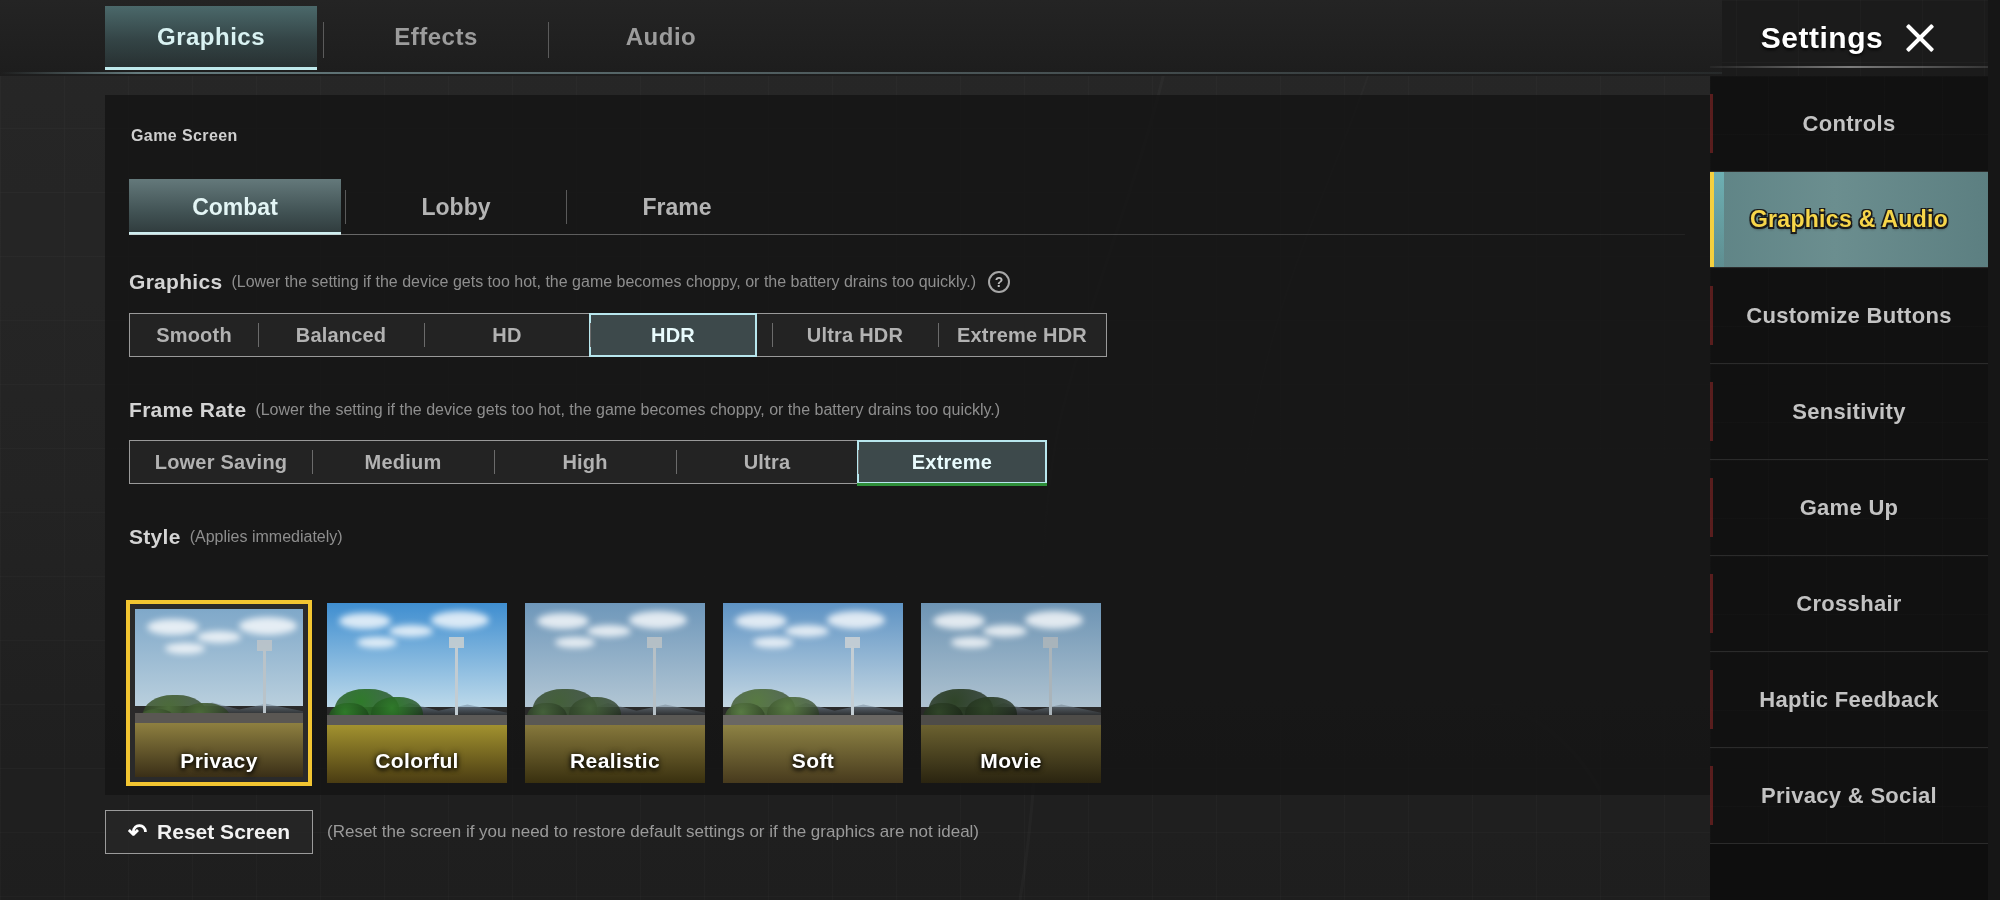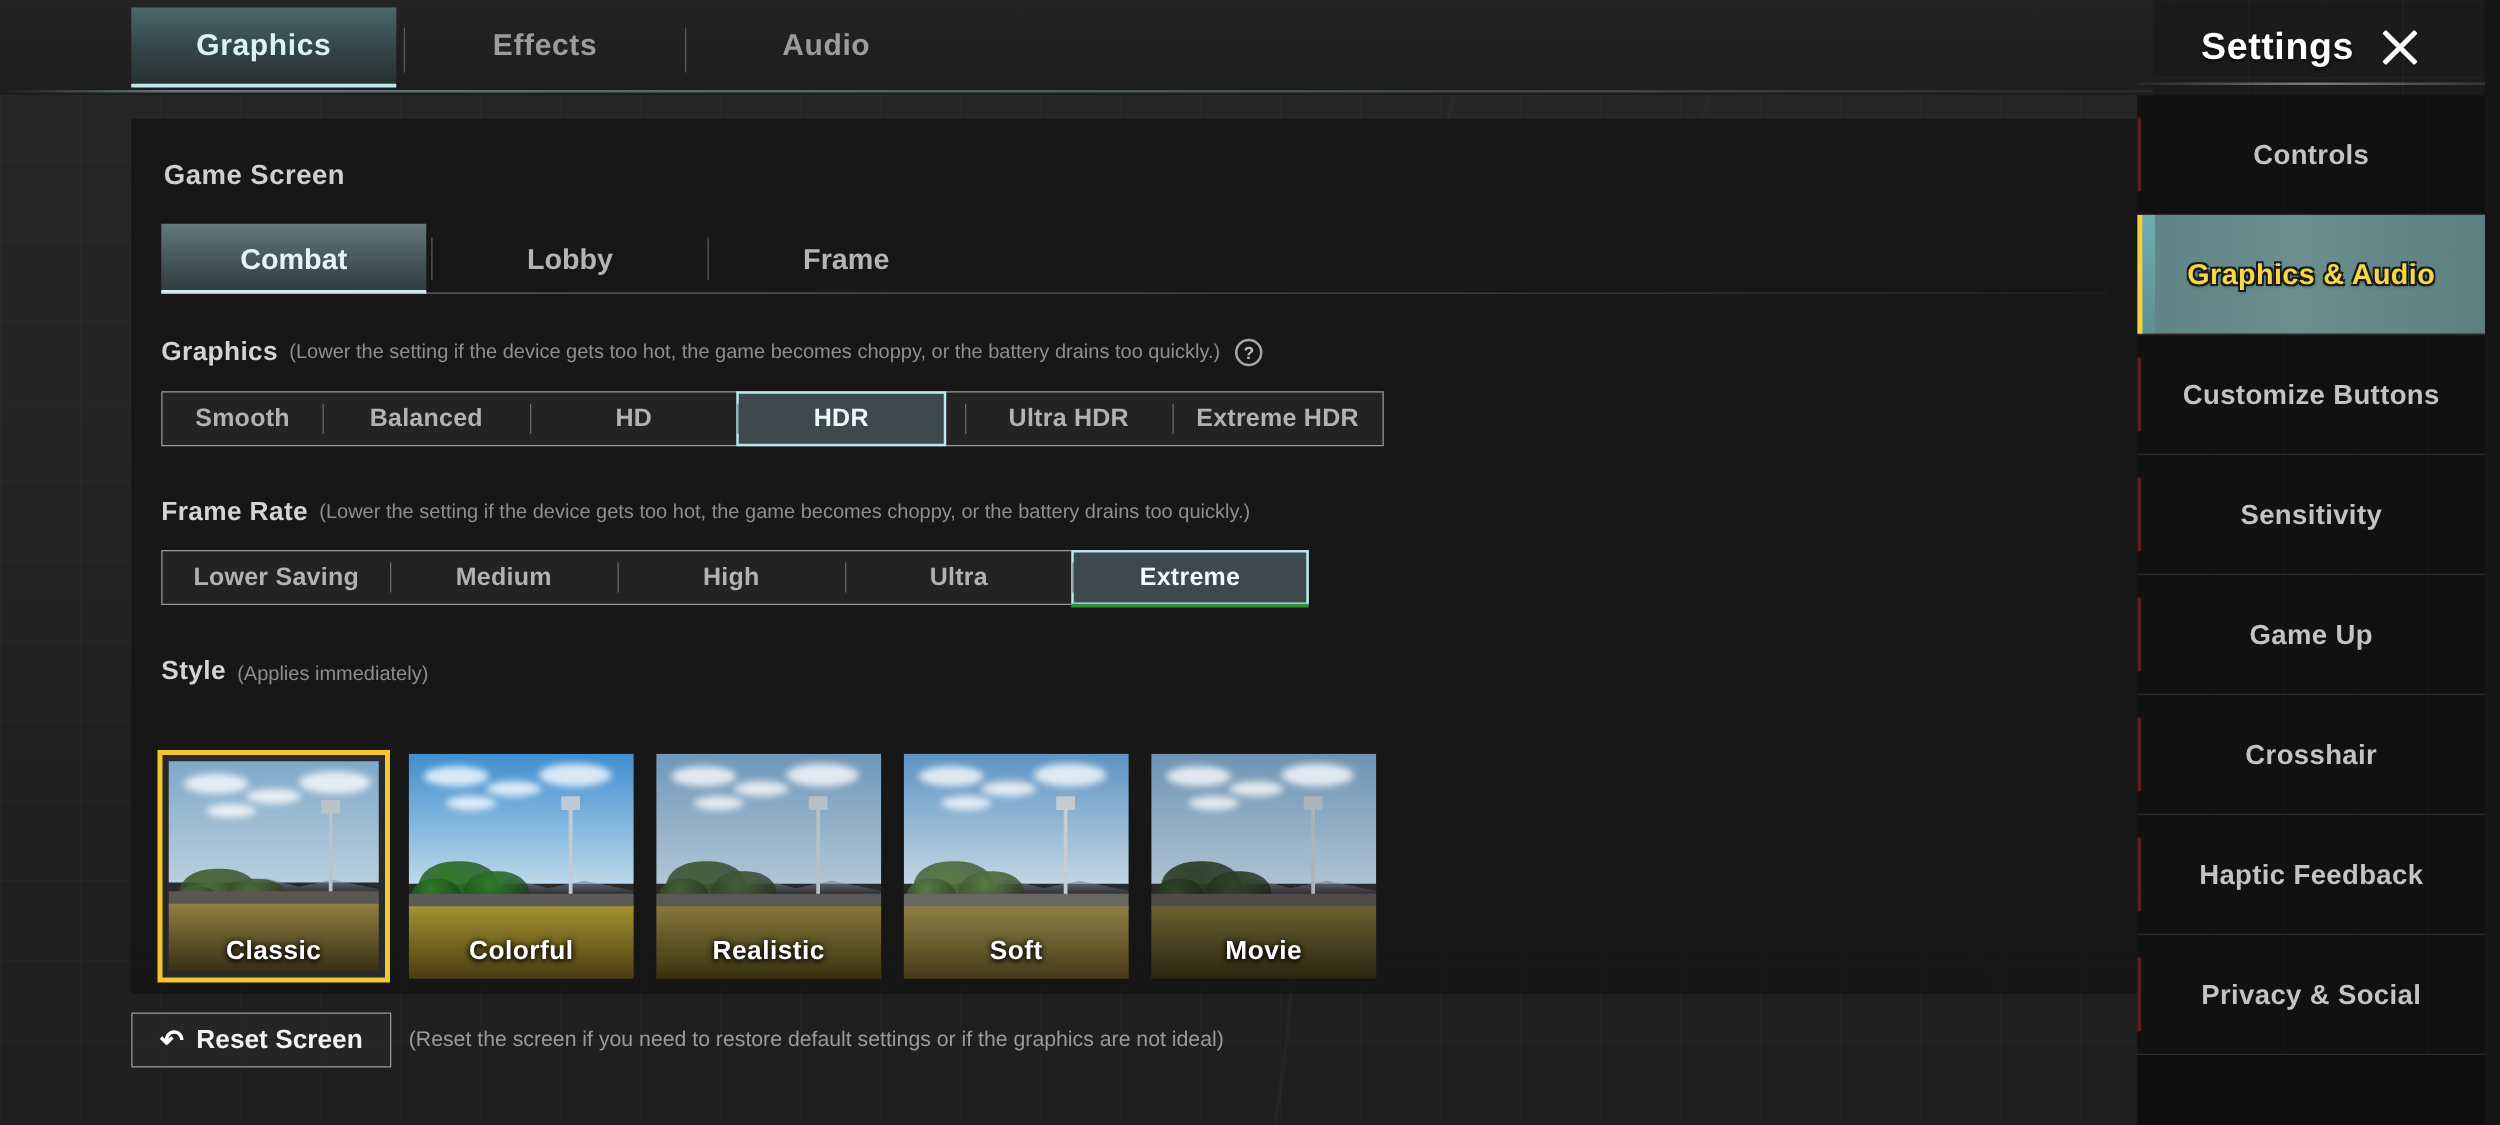--- a/index.html
+++ b/index.html
@@ -94,21 +94,21 @@
     z-index:8;
   }
 
   
   .main-panel{
     position:absolute; left:105px; top:95px; width:1613px; height:700px;
     background:rgba(22,22,22,.88);
     z-index:4;
   }
   .section-title{
-    color:#cfcfcf; font-size:22px; font-weight:700; letter-spacing:.4px;
+    color:#cfcfcf; font-size:16px; font-weight:700; letter-spacing:.4px;
   }
   .game-screen-label{
     position:absolute; left:26px; top:32px;
   }
 
   
   .subtabs{
     position:absolute; left:24px; top:84px; width:1556px; height:56px;
     display:flex; align-items:stretch;
   }
@@ -366,41 +366,41 @@
           <span>High</span>
         </div>
         <div class="opt" style="width: 182px;">
           <span>Ultra</span>
         </div>
         <div class="opt selected green-underline" style="width: 188px;">
           <span>Extreme</span>
         </div>
       </div>
 
-    <div class="row-label" style="left:24px; top:430px;align-items:flex-end;">
+    <div class="row-label" style="left:24px; top:430px;">
       <span class="big">Style</span>
       <span class="hint">(Applies immediately)</span>
     </div>
     <div class="styles" id="style-cards">
         <div class="style-card selected">
           <div class="thumb">
             <div class="thumb-sky" style="background: linear-gradient(rgb(127, 168, 201) 0%, rgb(185, 207, 221) 100%);"></div>
             <div class="thumb-cloud" style="left: 12px; top: 10px; width: 52px; height: 16px;"></div>
             <div class="thumb-cloud" style="left: 62px; top: 22px; width: 44px; height: 12px;"></div>
             <div class="thumb-cloud" style="left: 104px; top: 8px; width: 58px; height: 18px;"></div>
             <div class="thumb-cloud" style="left: 30px; top: 34px; width: 40px; height: 11px;"></div>
             <div class="thumb-mtn" style="background: linear-gradient(rgb(143, 163, 180) 0%, rgba(0, 0, 0, 0.18) 100%); clip-path: polygon(0px 100%, 14% 62%, 30% 80%, 46% 40%, 62% 70%, 78% 46%, 100% 78%, 100% 100%);"></div>
             <div class="thumb-tower" style="left: 128px; background: rgb(185, 195, 201);"></div>
             <div class="thumb-tree" style="left: 8px; top: 86px; width: 64px; height: 42px; background: radial-gradient(circle at 40% 30%, rgb(76, 107, 58) 0%, rgba(0, 0, 0, 0.55) 120%);"></div>
             <div class="thumb-tree" style="left: 44px; top: 94px; width: 52px; height: 36px; background: radial-gradient(circle at 40% 30%, rgb(76, 107, 58) 0%, rgba(0, 0, 0, 0.55) 120%);"></div>
             <div class="thumb-tree" style="left: 2px; top: 100px; width: 40px; height: 30px; background: radial-gradient(circle at 40% 30%, rgb(76, 107, 58) 0%, rgba(0, 0, 0, 0.55) 120%);"></div>
             <div class="thumb-road" style="background: rgb(90, 87, 83);"></div>
             <div class="thumb-field" style="background: linear-gradient(rgb(142, 128, 64) 0%, rgb(58, 47, 23) 100%);"></div>
           </div>
-          <div class="style-name">Classic</div>
+          <div class="style-name">Privacy</div>
         </div>
         <div class="style-card">
           <div class="thumb">
             <div class="thumb-sky" style="background: linear-gradient(rgb(63, 142, 208) 0%, rgb(188, 217, 234) 100%);"></div>
             <div class="thumb-cloud" style="left: 12px; top: 10px; width: 52px; height: 16px;"></div>
             <div class="thumb-cloud" style="left: 62px; top: 22px; width: 44px; height: 12px;"></div>
             <div class="thumb-cloud" style="left: 104px; top: 8px; width: 58px; height: 18px;"></div>
             <div class="thumb-cloud" style="left: 30px; top: 34px; width: 40px; height: 11px;"></div>
             <div class="thumb-mtn" style="background: linear-gradient(rgb(142, 169, 192) 0%, rgba(0, 0, 0, 0.18) 100%); clip-path: polygon(0px 100%, 14% 62%, 30% 80%, 46% 40%, 62% 70%, 78% 46%, 100% 78%, 100% 100%);"></div>
             <div class="thumb-tower" style="left: 128px; background: rgb(194, 204, 210);"></div>

